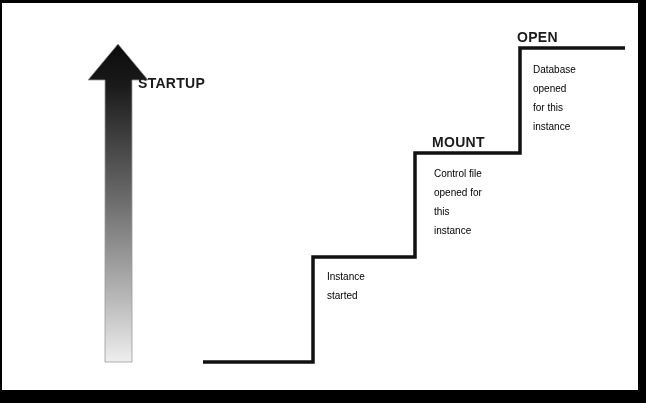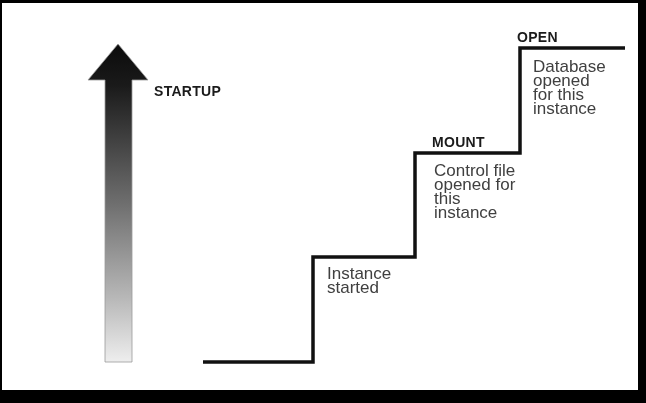--- a/index.html
+++ b/index.html
@@ -33,27 +33,27 @@
     position: absolute;
     font-size: 14px;
     font-weight: bold;
     color: #1b1b1b;
     letter-spacing: 0.3px;
     white-space: nowrap;
     line-height: 14px;
   }
   .desc {
     position: absolute;
-    font-size: 17px;
+    font-size: 10px;
     font-weight: normal;
-    color: #404040;
-    line-height: 14px;
+    color: #000000;
+    line-height: 19px;
     white-space: pre-line;
   }
-  .startup-label { left: 138px; top: 84px; margin-left: 16px; }
+  .startup-label { left: 138px; top: 76px; }
   .label-shutdown { left: 205px; top: 344px; }
   .label-nomount  { left: 309px; top: 240px; }
   .label-mount    { left: 432px; top: 135px; }
   .label-open     { left: 517px; top: 30px; }
   .desc-nomount   { left: 327px; top: 267px; }
   .desc-mount     { left: 434px; top: 164px; }
   .desc-open      { left: 533px; top: 60px; }
 </style>
 </head>
 <body>

